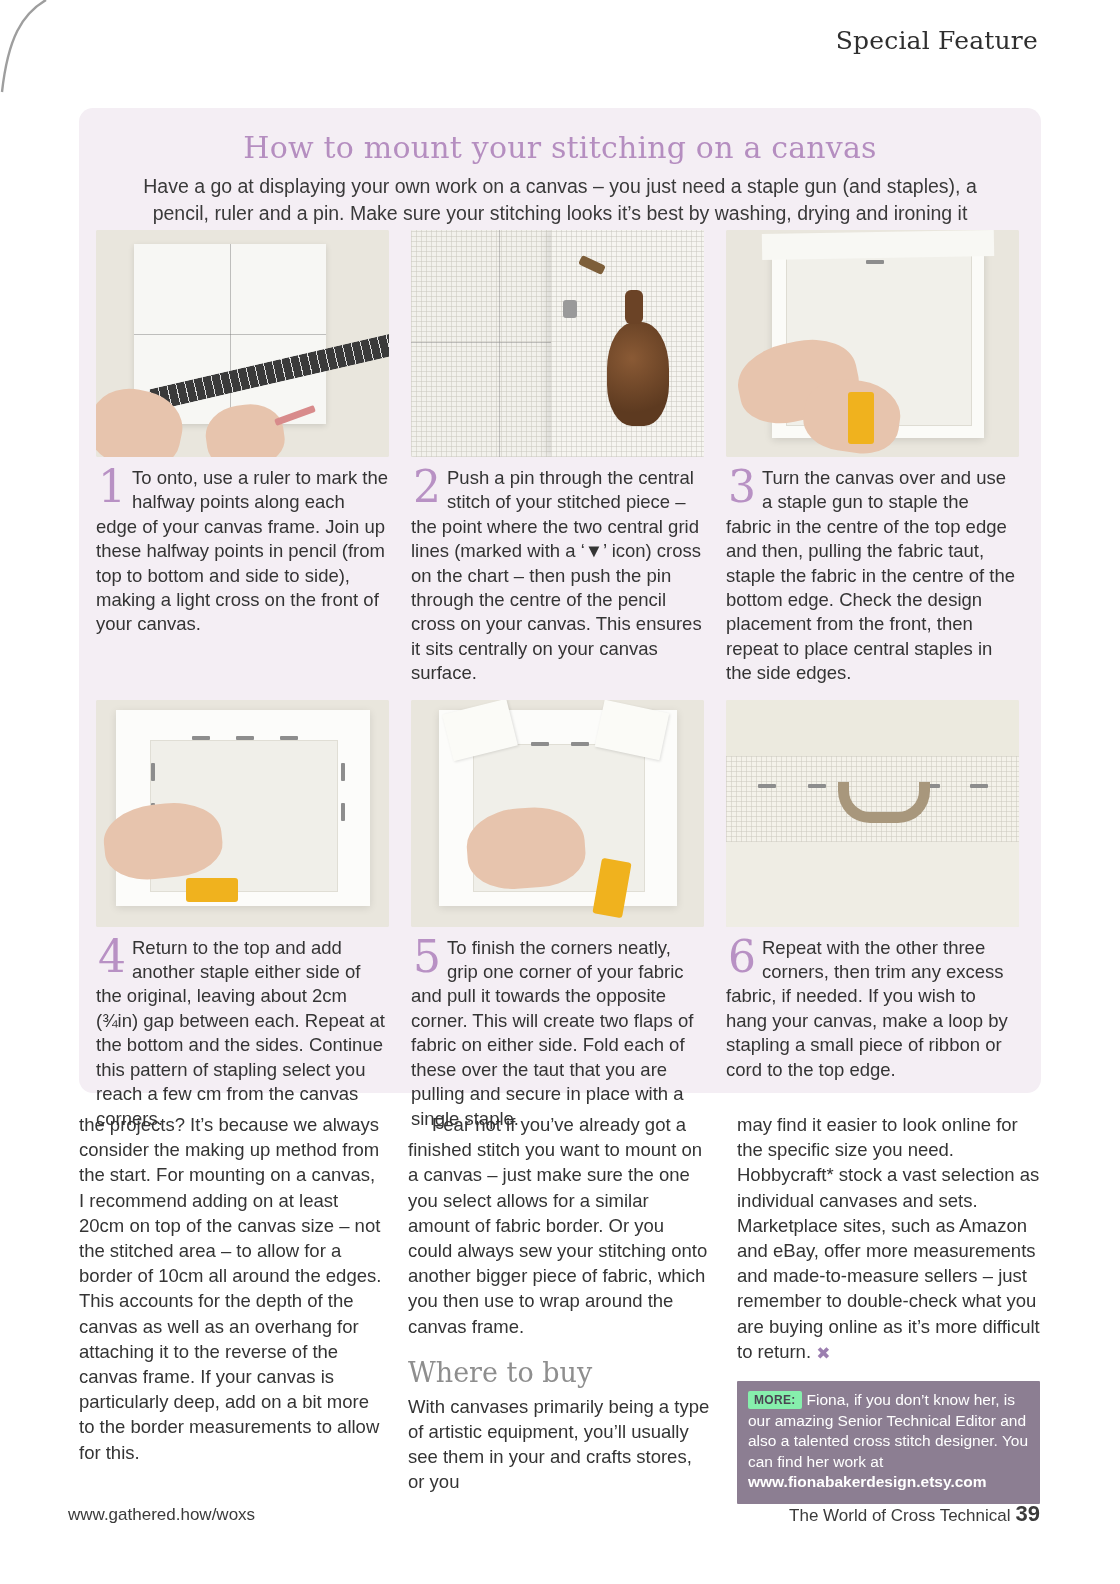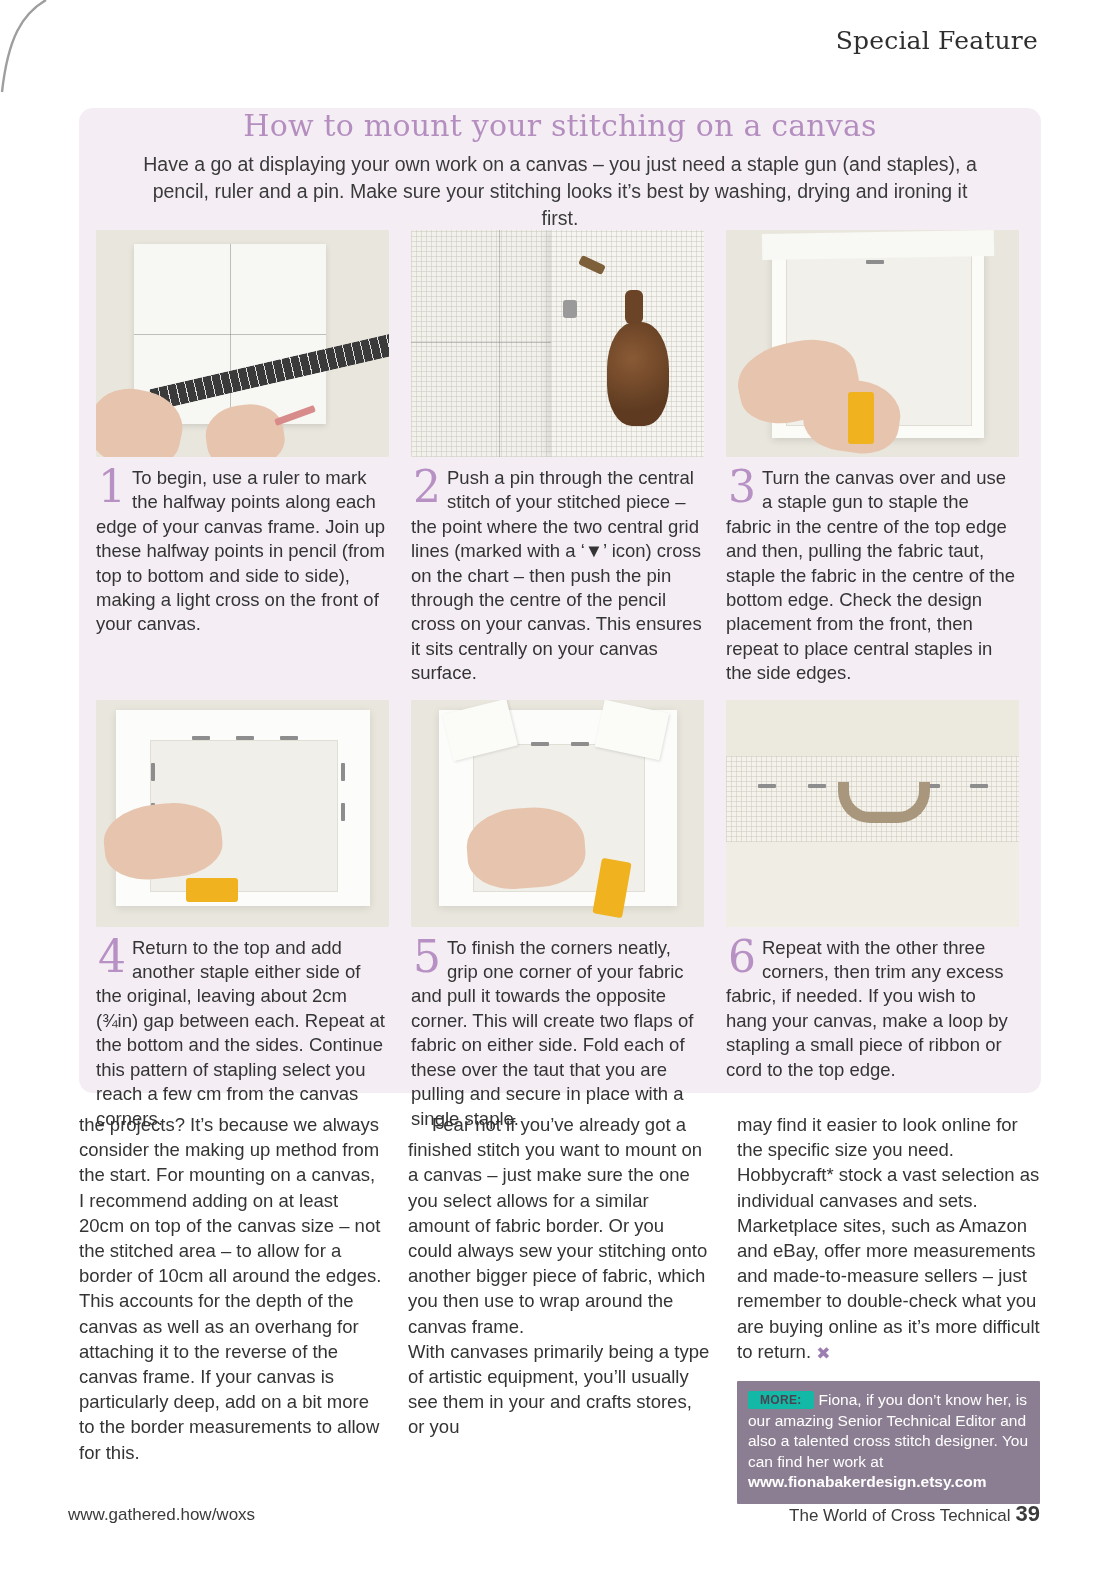--- a/index.html
+++ b/index.html
@@ -47,21 +47,21 @@
     width: 962px;
     height: 985px;
     background: #f4eef4;
     border-radius: 14px;
   }
   .panel-title {
     text-align: center;
     font-family: "DejaVu Serif", serif;
     font-size: 30px;
     color: #b58ec0;
-    margin-top: 0;
+    margin-top: 22px;
     letter-spacing: 0.2px;
   }
   .panel-intro {
     text-align: center;
     font-size: 19.5px;
     line-height: 27px;
     color: #3a3a3a;
     margin: 8px 55px 0 55px;
   }
   .steps-grid {
@@ -169,25 +169,25 @@
   .more-box {
     margin-top: 16px;
     background: #8c7e92;
     color: #ffffff;
     padding: 9px 11px 11px 11px;
     width: 281px;
     border-radius: 1px;
   }
   .more-tag {
     display: inline-block;
-    background: #14b8a6;
+    background: #86efac;
     color: #4a4452;
     font-size: 12px;
     font-weight: bold;
-    padding: 2px 12px;
+    padding: 2px 6px;
     border-radius: 2px;
     margin-right: 5px;
     letter-spacing: .3px;
     vertical-align: 1px;
   }
   .more-text {
     font-size: 15.5px;
     line-height: 20.5px;
   }
 
@@ -235,21 +235,21 @@
           <div class="canvas-white" style="position:absolute; left:38px; top:14px; width:192px; height:180px;"></div>
           <div class="pencil-line" style="left:38px; top:104px; width:192px; height:1px;"></div>
           <div class="pencil-line" style="left:134px; top:14px; width:1px; height:180px;"></div>
           <div class="ruler" style="left:52px; top:130px; width:260px; height:22px; transform:rotate(-13deg);"></div>
           <div class="hand" style="left:-6px; top:160px; width:92px; height:76px; transform:rotate(12deg);"></div>
           <div class="hand" style="left:110px; top:175px; width:78px; height:62px; transform:rotate(-8deg);"></div>
           <div style="position:absolute; left:178px; top:182px; width:42px; height:7px; background:#d88b8b; transform:rotate(-20deg); border-radius:2px;"></div>
         </div>
         <div class="step-text">
           <span class="step-num">1</span>
-          <span>To begin, use a ruler to mark the halfway points along each edge of your canvas frame. Join up these halfway points in pencil (from top to bottom and side to side), making a light cross on the front of your canvas.</span>
+          <span>To onto, use a ruler to mark the halfway points along each edge of your canvas frame. Join up these halfway points in pencil (from top to bottom and side to side), making a light cross on the front of your canvas.</span>
         </div>
       </div>
 
       <div class="step">
         <div class="step-photo">
           <div class="ph-bg aida"></div>
           <div class="pencil-line" style="left:0; top:112px; width:150px; height:1px; background:rgba(140,140,140,.5);"></div>
           <div class="pencil-line" style="left:88px; top:0; width:1px; height:227px; background:rgba(140,140,140,.5);"></div>
           <div style="position:absolute; left:140px; top:0; width:160px; height:227px; background:#f6f5f0; box-shadow:-4px 0 8px rgba(0,0,0,.10);"></div>
           <div style="position:absolute; left:140px; top:0; width:160px; height:227px;
@@ -346,20 +346,21 @@
   </div>
 
   <div class="cols">
 
     <div class="col">
       <p>the projects? It’s because we always consider the making up method from the start. For mounting on a canvas, I recommend adding on at least 20cm on top of the canvas size – not the stitched area – to allow for a border of 10cm all around the edges. This accounts for the depth of the canvas as well as an overhang for attaching it to the reverse of the canvas frame. If your canvas is particularly deep, add on a bit more to the border measurements to allow for this.</p>
     </div>
 
     <div class="col">
       <p class="indent">Fear not if you’ve already got a finished stitch you want to mount on a canvas – just make sure the one you select allows for a similar amount of fabric border. Or you could always sew your stitching onto another bigger piece of fabric, which you then use to wrap around the canvas frame.</p>
+      <h2 class="subhead">Where to buy</h2>
       <p>With canvases primarily being a type of artistic equipment, you’ll usually see them in your and crafts stores, or you</p>
     </div>
 
     <div class="col">
       <p><span>may find it easier to look online for the specific size you need. Hobbycraft* stock a vast selection as individual canvases and sets. Marketplace sites, such as Amazon and eBay, offer more measurements and made-to-measure sellers – just remember to double-check what you are buying online as it’s more difficult to return.</span> <span class="endmark">✖</span></p>
 
       <div class="more-box">
         <span class="more-tag">MORE:</span><span class="more-text">Fiona, if you don’t know her, is our amazing Senior Technical Editor and also a talented cross stitch designer. You can find her work at </span><b class="more-text">www.fionabakerdesign.etsy.com</b>
       </div>
     </div>

